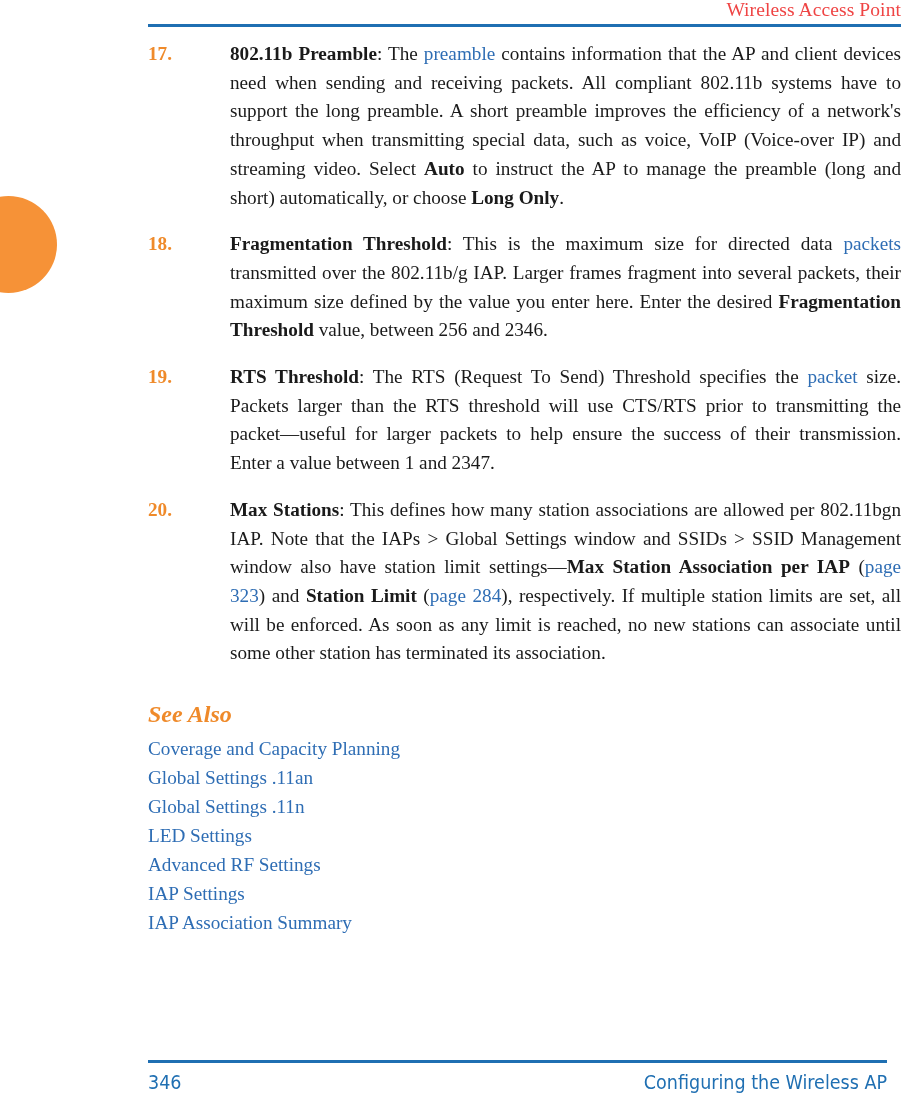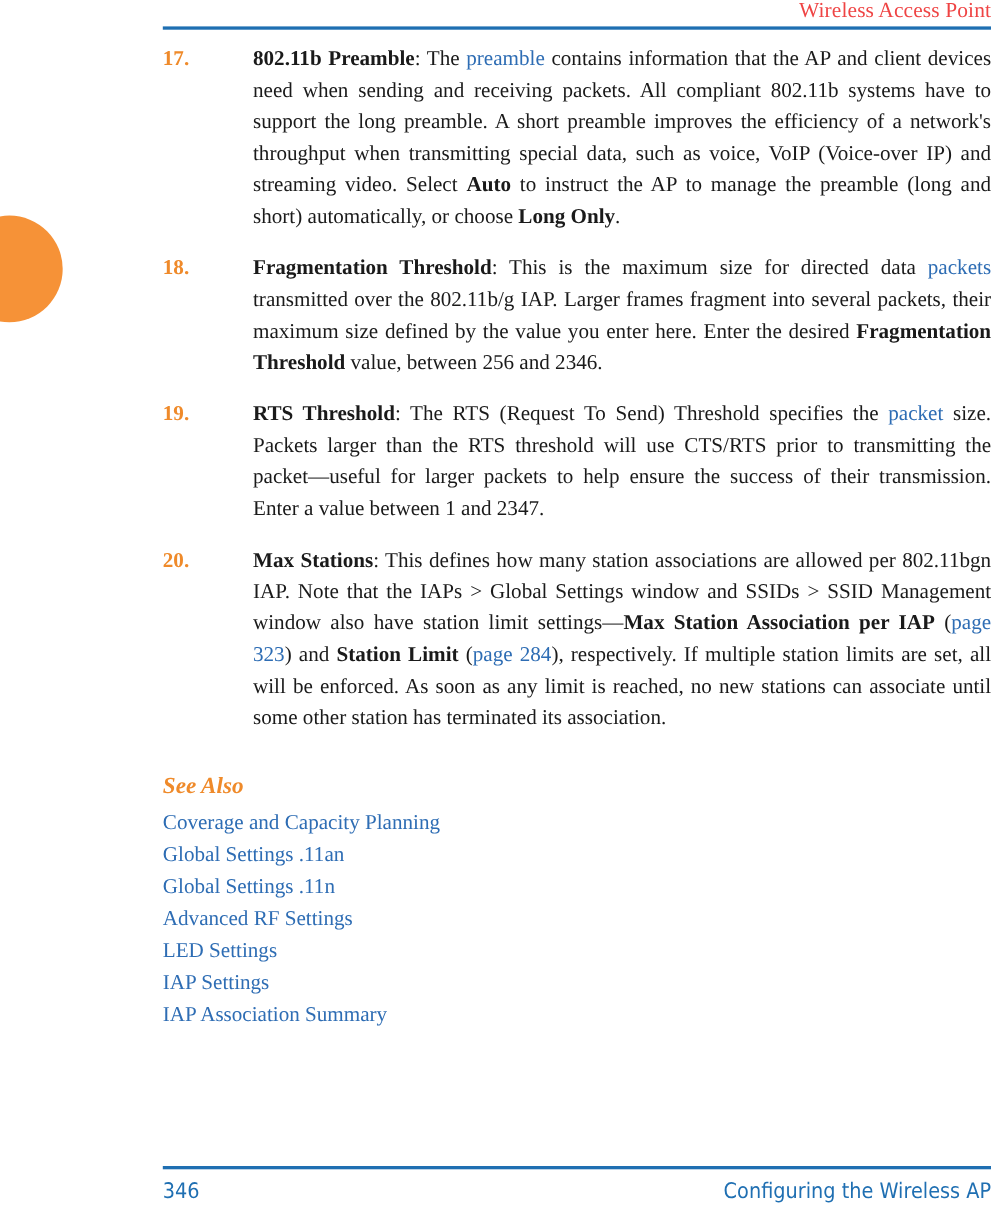--- a/index.html
+++ b/index.html
@@ -105,21 +105,21 @@
   }
 
   
   .see-also {
     margin-top: 32px;
   }
   .see-also-title {
     color: #ef8a2a;
     font-weight: bold;
     font-style: italic;
-    font-size: 21px;
+    font-size: 24px;
     line-height: 29px;
     margin-bottom: 5px;
   }
   .see-also-list {
     list-style: none;
     margin: 0;
     padding: 0;
   }
   .see-also-list li {
     font-size: 19.2px;
@@ -128,21 +128,21 @@
   }
   .see-also-list li a {
     color: #2e6db4;
     text-decoration: none;
   }
 
   
   .footer {
     position: absolute;
     left: 148px;
-    right: 0px;
+    right: 14px;
     bottom: 8px;
     height: 46px;
   }
   .footer-rule {
     position: absolute;
     left: 0;
     right: 0;
     top: 0;
     height: 2.5px;
     background: #1f6fb2;
@@ -187,22 +187,22 @@
         <li><span class="li-num">19.</span><span class="b">RTS Threshold</span><span>: The RTS (Request To Send) Threshold specifies the </span><a class="lnk" href="#">packet</a><span> size. Packets larger than the RTS threshold will use CTS/RTS prior to transmitting the packet—useful for larger packets to help ensure the success of their transmission. Enter a value between 1 and 2347.</span></li>
         <li><span class="li-num">20.</span><span class="b">Max Stations</span><span>: This defines how many station associations are allowed per 802.11bgn IAP. Note that the IAPs &gt; Global Settings window and SSIDs &gt; SSID Management window also have station limit settings—</span><span class="b">Max Station Association per IAP</span><span> (</span><a class="lnk" href="#">page 323</a><span>) and </span><span class="b">Station Limit</span><span> (</span><a class="lnk" href="#">page 284</a><span>), respectively. If multiple station limits are set, all will be enforced. As soon as any limit is reached, no new stations can associate until some other station has terminated its association.</span></li>
       </ol>
 
     <div class="see-also">
       <div class="see-also-title">See Also</div>
       <ul class="see-also-list" id="see-also-list">
           <li><a href="#">Coverage and Capacity Planning</a></li>
           <li><a href="#">Global Settings .11an</a></li>
           <li><a href="#">Global Settings .11n</a></li>
+          <li><a href="#">LED Settings</a></li>
           <li><a href="#">Advanced RF Settings</a></li>
-          <li><a href="#">LED Settings</a></li>
           <li><a href="#">IAP Settings</a></li>
           <li><a href="#">IAP Association Summary</a></li>
         </ul>
     </div>
 
   </div>
 
   <div class="footer">
     <div class="footer-rule"></div>
     <div class="footer-page">346</div>

